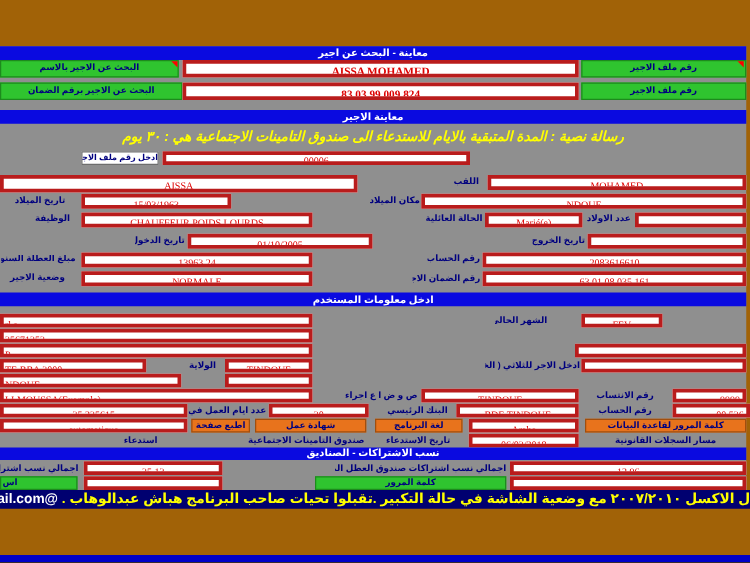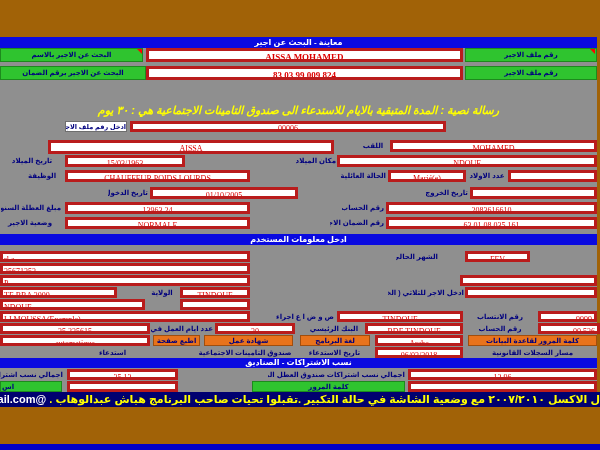--- a/index.html
+++ b/index.html
@@ -44,27 +44,28 @@
   <div class="abs green lh12" style="left:0;top:48px;width:143px;height:14px;">البحث عن الاجير بالاسم</div>
   <div class="abs tri" style="left:137px;top:49px;"></div>
   <div class="abs box big lh12" style="left:146px;top:48px;width:317px;height:14px;">AISSA MOHAMED</div>
   <div class="abs green lh12" style="left:465px;top:48px;width:132px;height:14px;">رقم ملف الاجير</div>
   <div class="abs tri" style="left:590px;top:49px;"></div>
 
   <div class="abs green lh12" style="left:0;top:66px;width:146px;height:14px;">البحث عن الاجير برقم الضمان</div>
   <div class="abs box big lh12" style="left:146px;top:66px;width:317px;height:14px;">83 03 99 009 824</div>
   <div class="abs green lh12" style="left:465px;top:66px;width:132px;height:14px;">رقم ملف الاجير</div>
 
+  <div class="abs bar" style="left:0;top:88px;width:597px;height:11px;">معاينة الاجير</div>
 
   <div class="abs msg" style="left:0;top:101px;width:597px;height:18px;line-height:18px;">رسالة نصية : المدة المتبقية بالايام للاستدعاء الى صندوق التامينات الاجتماعية هي : ٣٠ يوم</div>
 
   <div class="abs whitelbl lh10" style="left:65px;top:121px;width:62px;height:11px;">ادخل رقم ملف الاجير</div>
-  <div class="abs box lh10" style="left:130px;top:121px;width:316px;height:11px;">00006</div>
+  <div class="abs box lh10" style="left:130px;top:121px;width:246px;height:11px;">00006</div>
 
-  <div class="abs box lh12" style="left:0;top:140px;width:286px;height:14px;margin-left:48px;">AISSA</div>
+  <div class="abs box lh12" style="left:0;top:140px;width:286px;height:14px;">AISSA</div>
   <div class="abs lbl lh10" style="left:358px;top:141px;width:30px;height:10px;">اللقب</div>
   <div class="abs box lh12" style="left:390px;top:140px;width:207px;height:12px;">MOHAMED</div>
 
   <div class="abs lbl lh10" style="left:3px;top:156px;width:58px;height:10px;">تاريخ الميلاد</div>
   <div class="abs box lh12" style="left:65px;top:155px;width:120px;height:12px;">15/03/1963</div>
   <div class="abs lbl lh10" style="left:296px;top:156px;width:40px;height:10px;">مكان الميلاد</div>
   <div class="abs box lh12" style="left:337px;top:155px;width:260px;height:12px;">NDOUF</div>
 
   <div class="abs lbl lh10" style="left:23px;top:171px;width:38px;height:10px;">الوظيفة</div>
   <div class="abs box lh12" style="left:65px;top:170px;width:185px;height:12px;">CHAUFFEUR POIDS LOURDS</div>

